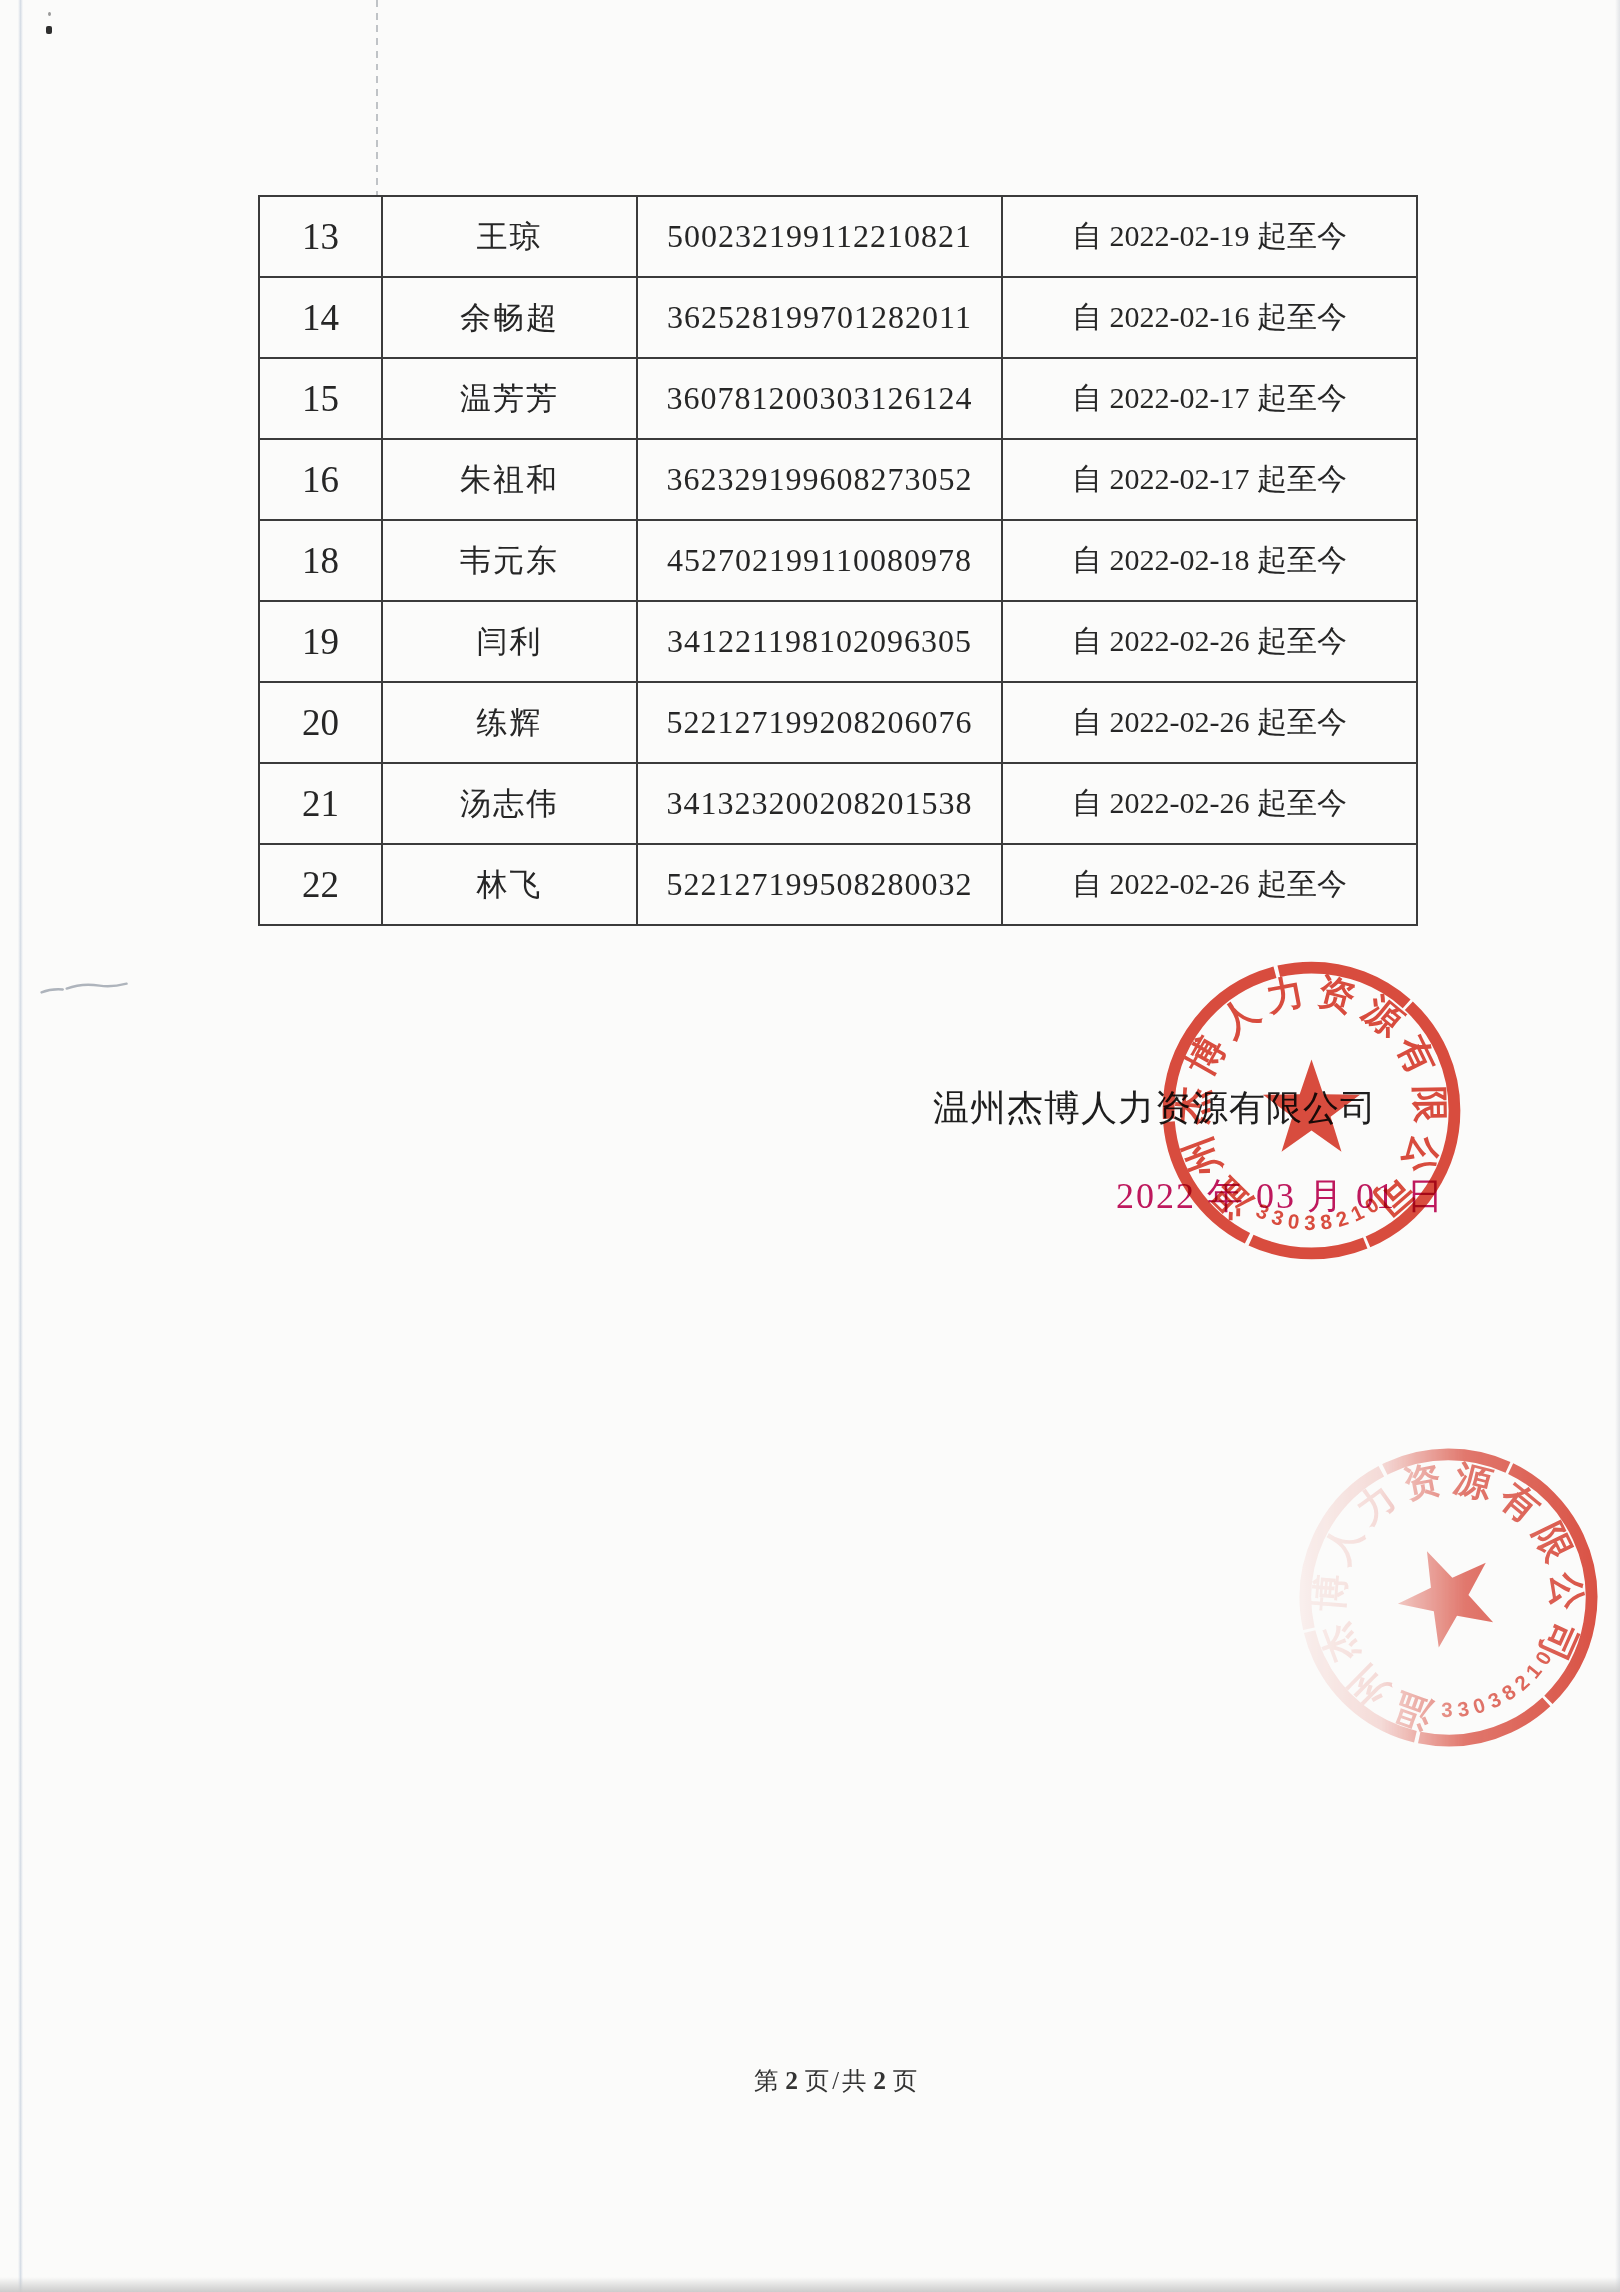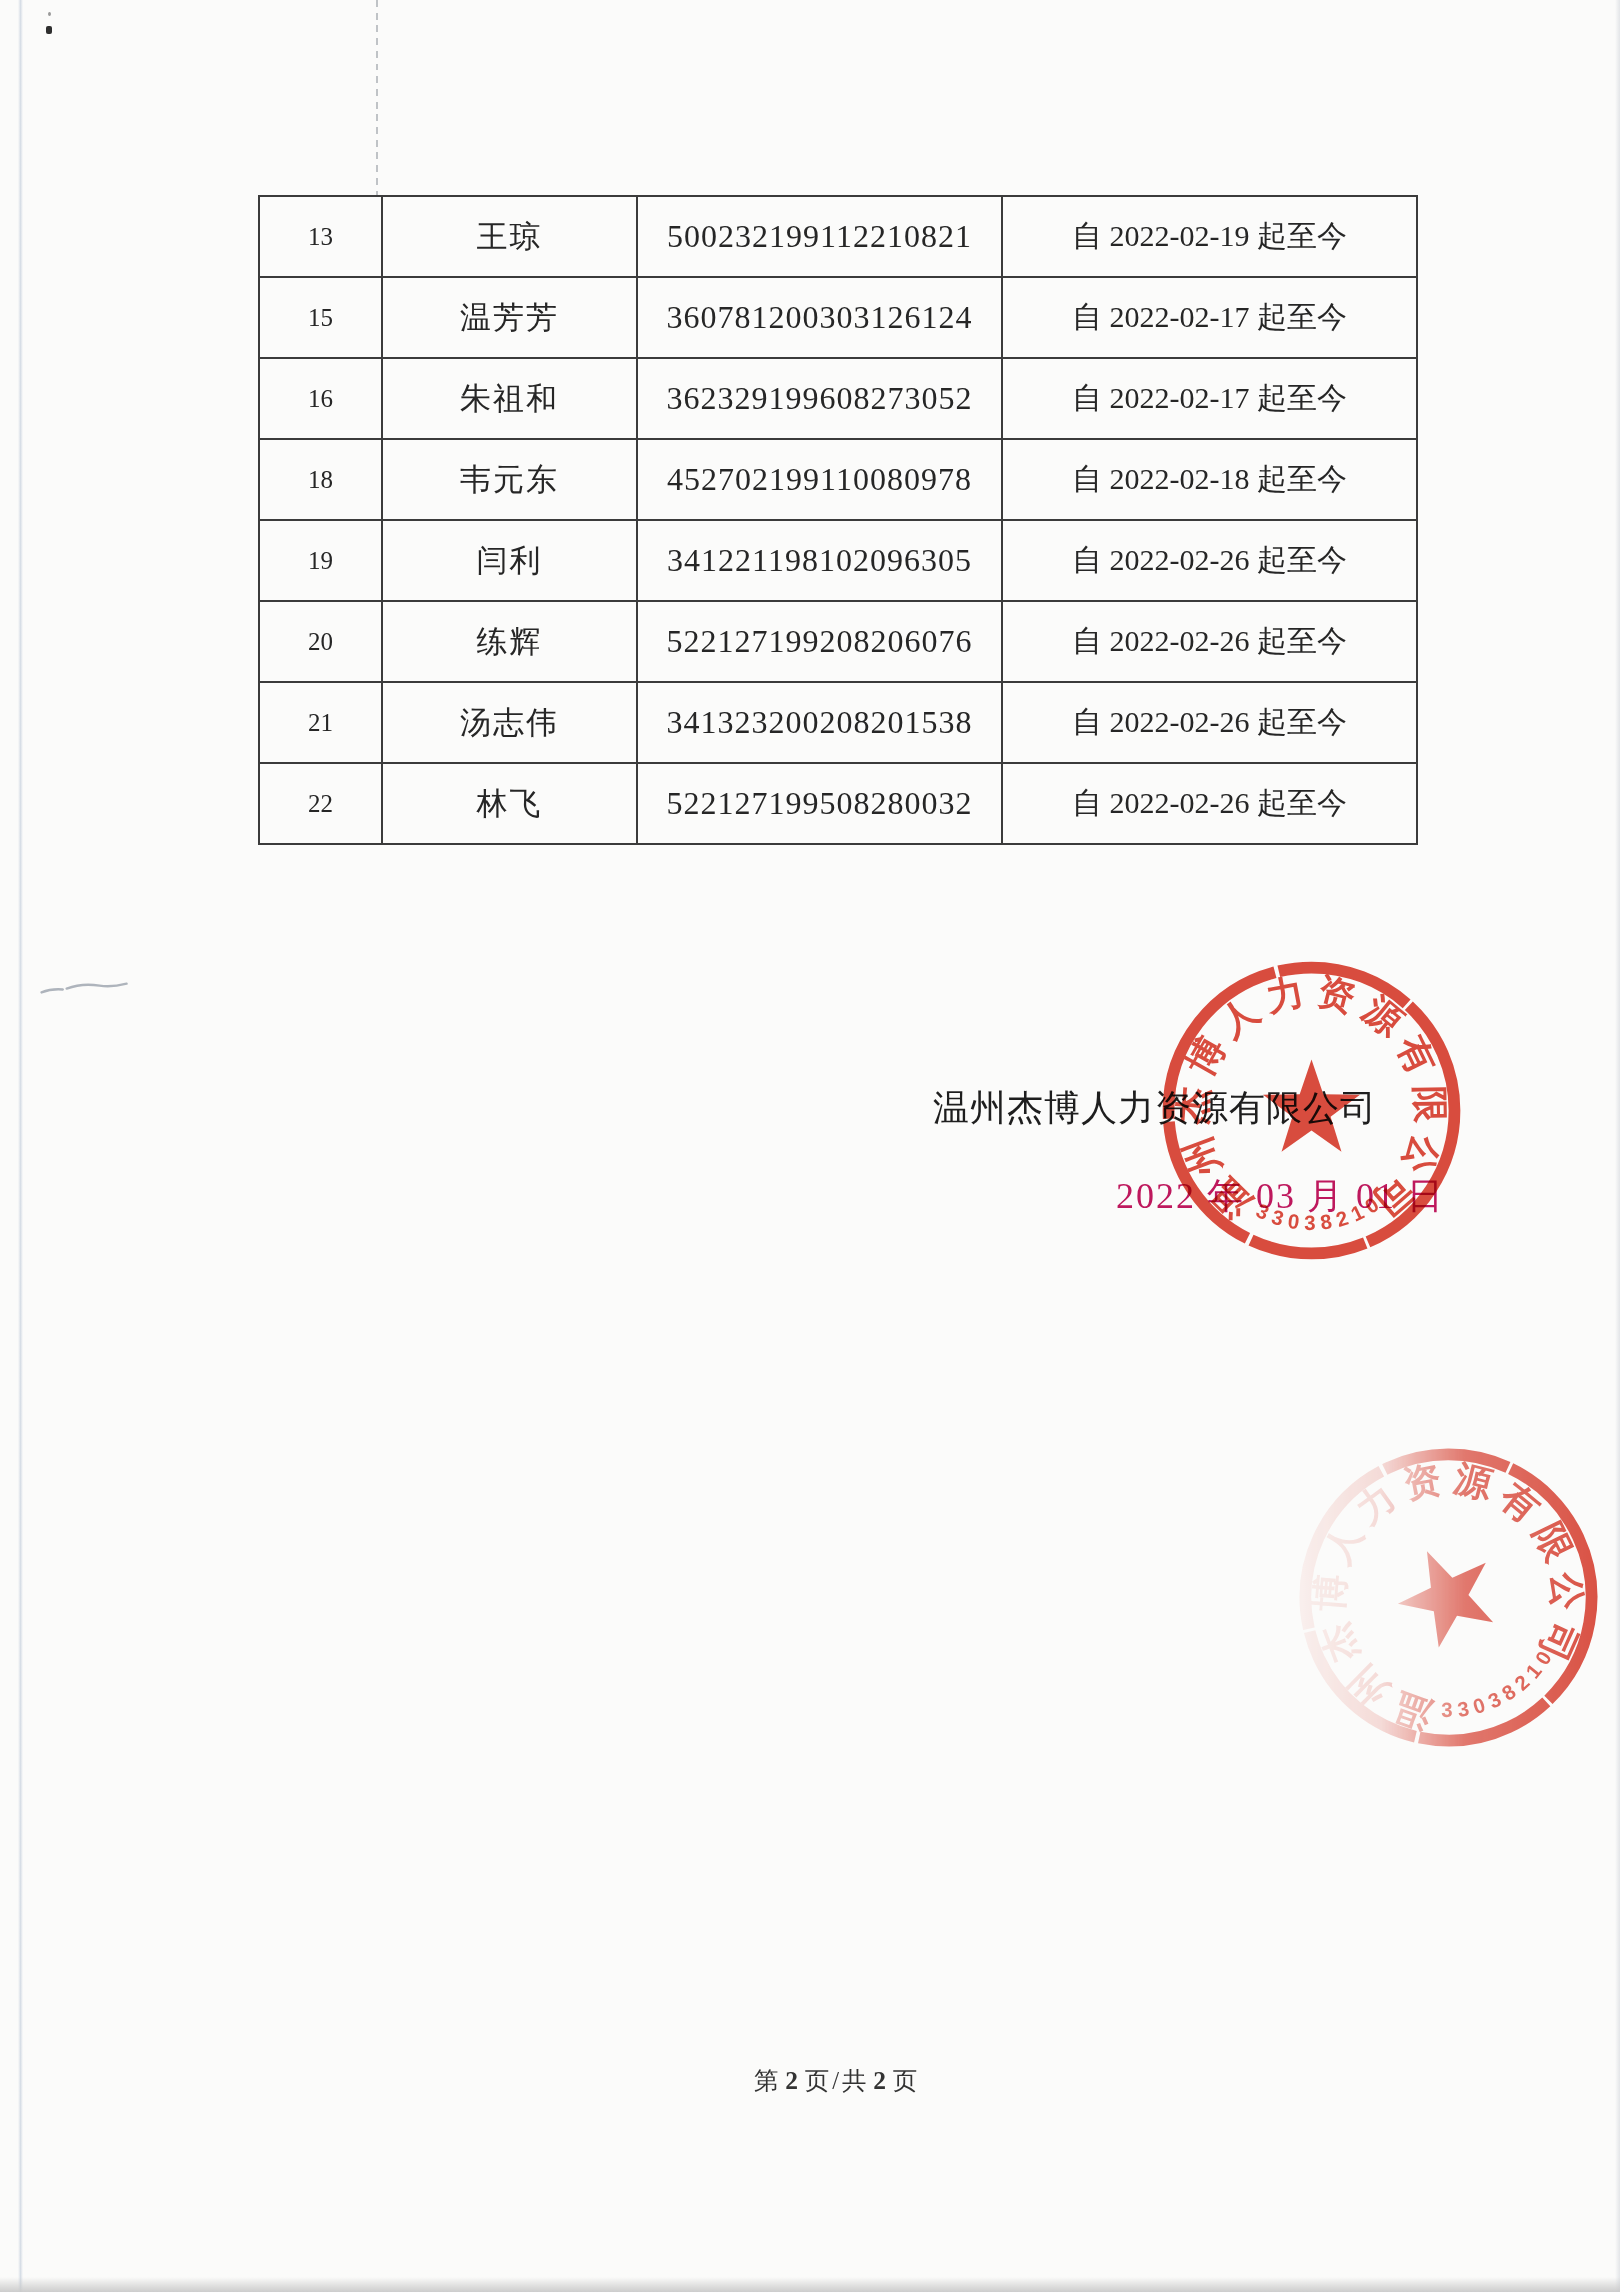--- a/index.html
+++ b/index.html
@@ -25,21 +25,21 @@
 
   
   .roster{position:absolute;left:258px;top:195px;border-collapse:collapse;table-layout:fixed;}
   .roster td{
     border:2px solid #3b3b3b;
     text-align:center;vertical-align:middle;
     height:77px;
     white-space:nowrap;overflow:hidden;
   }
   .roster{border:2.9px solid #333;}
-  .col-no{width:119px;font-size:25px;}
+  .col-no{width:119px;font-size:37px;}
   .col-name{width:251px;font-size:31px;letter-spacing:2px;}
   .col-id{width:361px;font-size:32px;letter-spacing:1px;}
   .col-period{width:411px;font-size:30px;}
 
   
   .sig-company{position:absolute;left:933px;top:1084px;font-size:36px;letter-spacing:1px;color:#1e1e1e;}
   .sig-date{position:absolute;left:1116px;top:1172px;font-size:36px;letter-spacing:2px;color:#be185d;}
 
   
   .footer{position:absolute;left:738px;top:2064px;font-size:24.5px;color:#333;letter-spacing:2.9px;white-space:nowrap;margin-left:16px;}
@@ -64,20 +64,26 @@
   <path d="M4,18 q10,-4 22,-3 M30,14 q16,-6 34,-3 q12,2 28,-2" fill="none" stroke="#aeb4bc" stroke-width="2.5" stroke-linecap="round"></path>
 </svg>
 
 <table class="roster">
   <tbody>
       <tr>
     <td class="col-no">13</td>
     <td class="col-name">王琼</td>
     <td class="col-id">500232199112210821</td>
     <td class="col-period">自 2022-02-19 起至今</td>
+  </tr>
+      <tr>
+    <td class="col-no">14</td>
+    <td class="col-name">余畅超</td>
+    <td class="col-id">362528199701282011</td>
+    <td class="col-period">自 2022-02-16 起至今</td>
   </tr>
       <tr>
     <td class="col-no">15</td>
     <td class="col-name">温芳芳</td>
     <td class="col-id">360781200303126124</td>
     <td class="col-period">自 2022-02-17 起至今</td>
   </tr>
       <tr>
     <td class="col-no">16</td>
     <td class="col-name">朱祖和</td>

